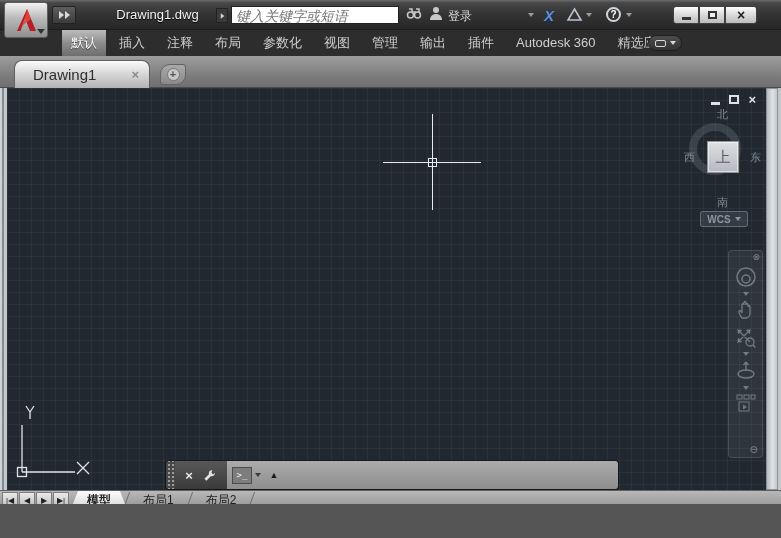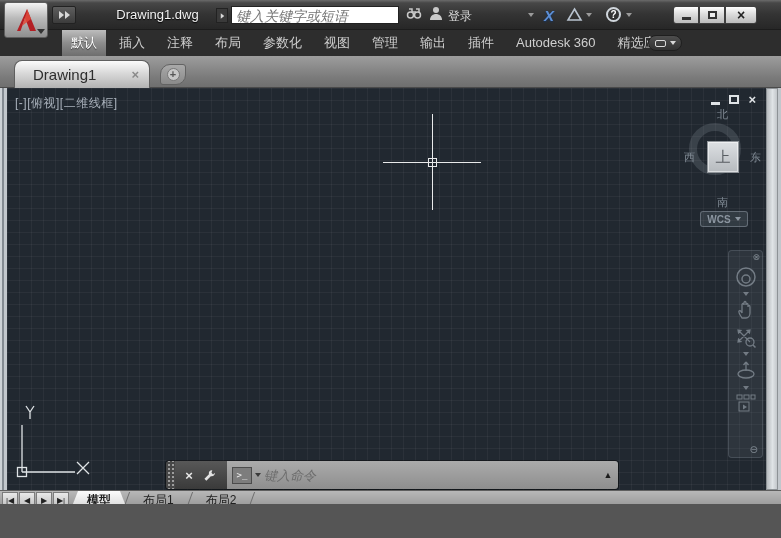--- a/index.html
+++ b/index.html
@@ -274,21 +274,20 @@
     <div class="ftab">
       <span class="ftab-label">Drawing1</span>
       <span class="ftab-close">×</span>
     </div>
     <div class="ftab-new">
         <span class="plus-circle">+</span>
       </div>
   </div>
 
   <div class="canvas">
-    <div class="vp-label">[-][俯视][二维线框]</div>
 
     <div class="dw-controls">
       <span class="dw-min"></span>
       <span class="dw-restore"></span>
       <span class="dw-close">×</span>
     </div>
 
     <div class="viewcube">
       <div class="vc-ring"></div>
       <div class="vc-label vc-n">北</div>
@@ -356,21 +355,20 @@
     <div class="cmd-grip"></div>
     <div class="cmd-tools">
       <span class="cmd-close">×</span>
       <svg width="15" height="15" viewBox="0 0 16 16">
         <path d="M11 2.5a3.2 3.2 0 0 0-3.6 4.2L2.6 11.5l2 2 4.8-4.8A3.2 3.2 0 0 0 13.6 5l-1.8 1.8-1.7-1.7z" fill="#e2e2e2"></path>
       </svg>
     </div>
     <div class="cmd-input-wrap">
       <span class="cmd-prompt">&gt;_</span>
       <span class="mini-caret" style="border-top-color:#3a3a3a;"></span>
-      <input class="cmd-input" type="text" placeholder="键入命令" style="">
       <span class="cmd-up">▲</span>
     </div>
   </div>
 
   <div class="layoutbar">
     <div class="lnav">
       <div class="lnav-btn">|◀</div>
       <div class="lnav-btn">◀</div>
       <div class="lnav-btn">▶</div>
       <div class="lnav-btn">▶|</div>

